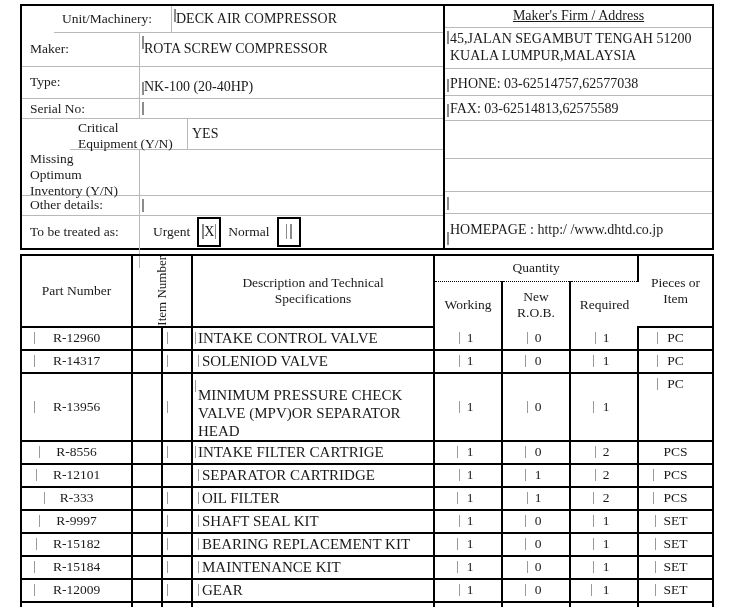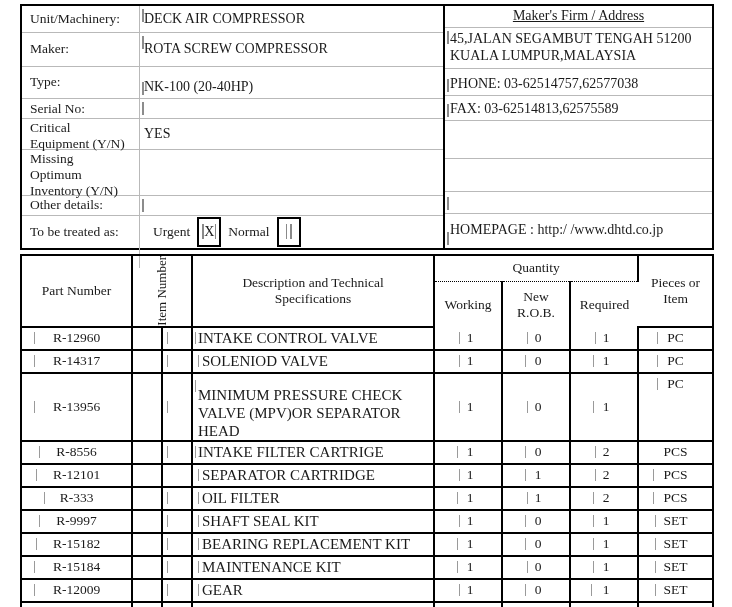--- a/index.html
+++ b/index.html
@@ -79,25 +79,25 @@
     content: "";
     position: absolute;
     left: 2px;
     width: 1.5px;
     height: 13px;
     background: #8c8c8c;
   }
   .cursor.c-top::before { top: 3px; }
   .cursor.c-bot::before { bottom: 3px; }
 
-  .r-unit   { height: 30px; }
+  .r-unit   { height: 30px; margin-left: 32px; }
   .r-maker  { height: 38px; }
   .r-type   { height: 36px; }
   .r-serial { height: 21px; }
-  .r-crit   { height: 35px; }
+  .r-crit   { height: 35px; margin-left: 48px; }
   .r-miss   { height: 51px; flex-direction: column; }
   .r-other  { height: 18px; }
   .r-treat  { height: 36px; border-bottom: none; }
 
   .stack { display:flex; flex-direction:column; justify-content:flex-start; padding-top:1px; }
   .stack div { line-height: 1.17; }
 
   
   .treat-inner {
     flex: 1;

